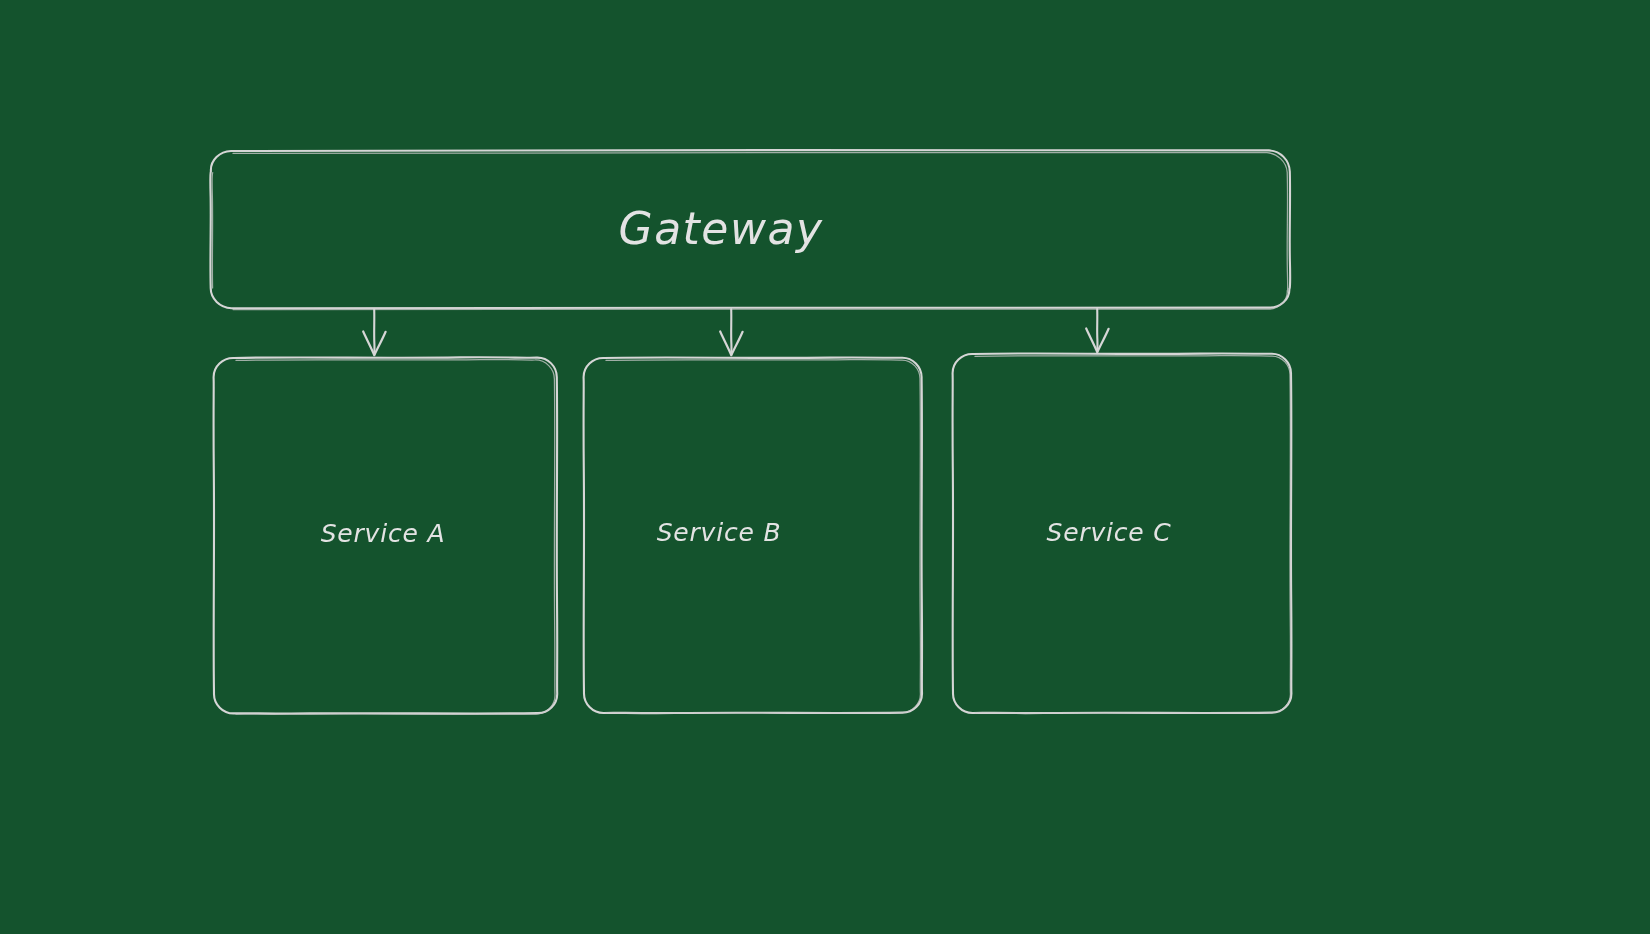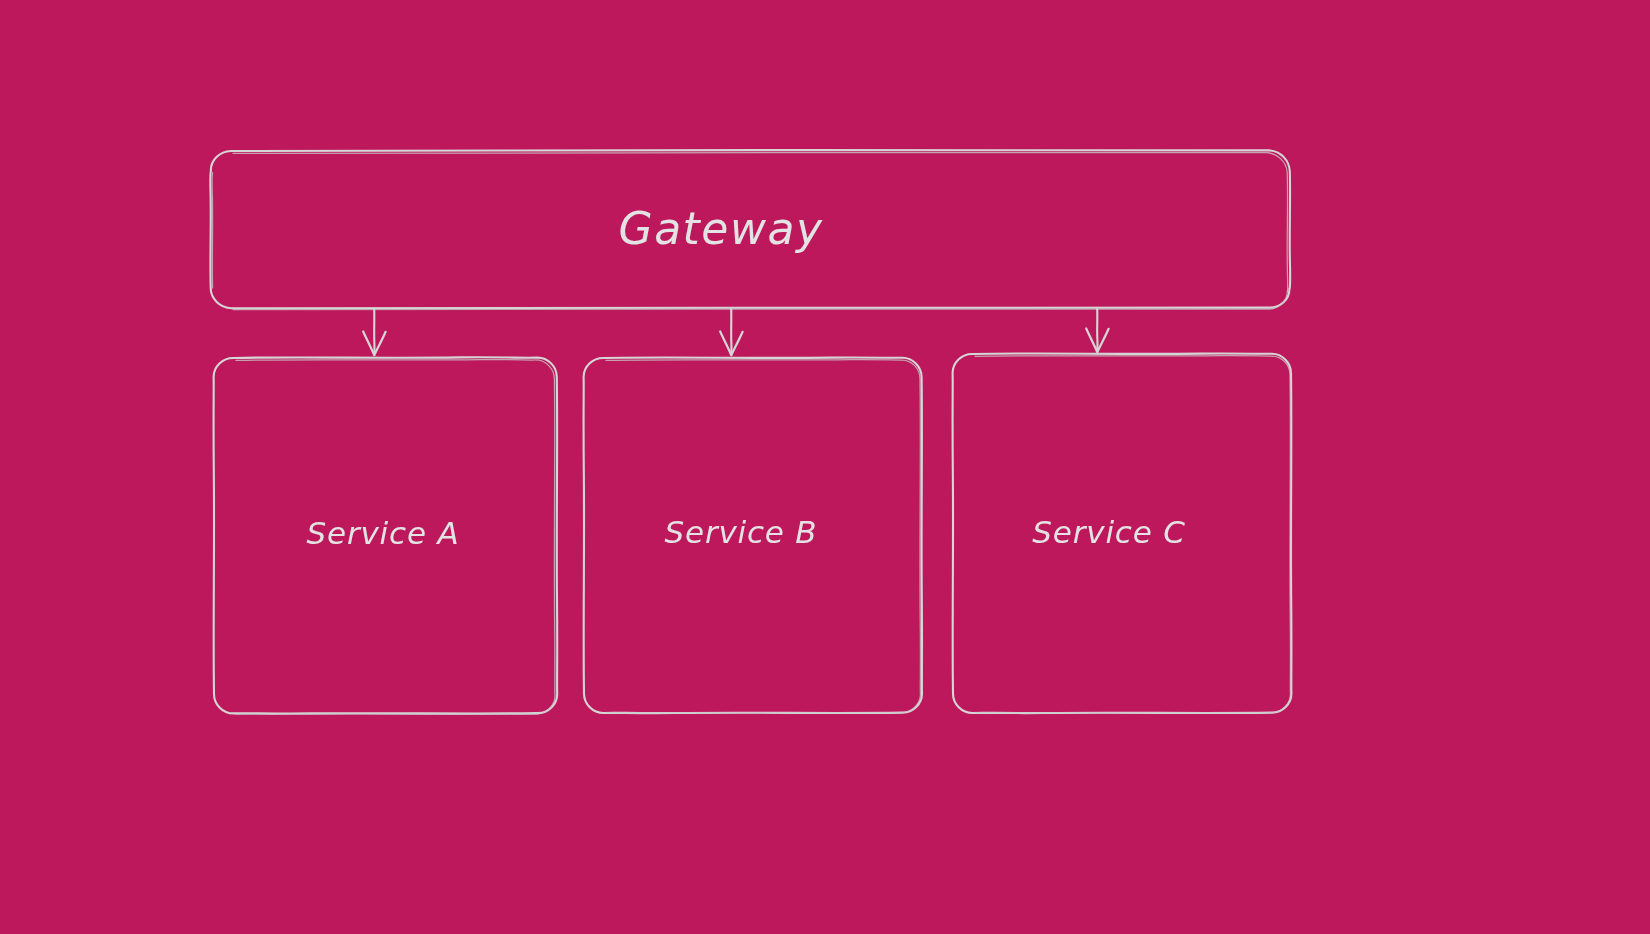--- a/index.html
+++ b/index.html
@@ -11,21 +11,21 @@
   body {
     width: 1650px;
     height: 934px;
     overflow: hidden;
     font-family: "DejaVu Sans", sans-serif;
   }
   #canvas-root {
     position: relative;
     width: 1650px;
     height: 934px;
-    background: #be185d;
+    background: #14532d;
   }
   #diagram-svg {
     position: absolute;
     top: 0;
     left: 0;
     width: 1650px;
     height: 934px;
     display: block;
   }
   .node-shape {
@@ -67,21 +67,21 @@
     letter-spacing: 0.5px;
     white-space: nowrap;
     transform: translate(-50%, -50%);
     user-select: none;
   }
   .label-gateway {
     font-size: 44px;
     letter-spacing: 1.5px;
   }
   .label-service {
-    font-size: 31px;
+    font-size: 25px;
     letter-spacing: 0.8px;
     text-align: right;
   }
 </style>
 </head>
 <body>
 
 <div id="canvas-root">
 
   <svg id="diagram-svg" viewBox="0 0 1650 934" xmlns="http://www.w3.org/2000/svg">
@@ -203,17 +203,17 @@
       <path class="edge-line" d="M 1097.2 309 C 1097.6 319, 1096.8 330, 1097.4 340 C 1097.6 345, 1097.4 348.5, 1097.3 351.5"></path>
       <path class="edge-head" d="M 1086.2 328.5 C 1089.8 336.5, 1093.8 344, 1097.3 352.2 M 1108.6 328.8 C 1105.2 336.8, 1101 344.2, 1097.3 352.2"></path>
     </g>
 
   </svg>
 
   <div class="node-label label-gateway" style="left:721px; top:228px;">Gateway</div>
 
   <div class="node-label label-service" style="left:383px; top:533px;">Service A</div>
 
-  <div class="node-label label-service" style="left:741px; top:532px;">Service B</div>
+  <div class="node-label label-service" style="left:719px; top:532px;">Service B</div>
 
   <div class="node-label label-service" style="left:1109px; top:532px;font-style:italic;">Service C</div>
 
 </div>
 
 </body></html>

